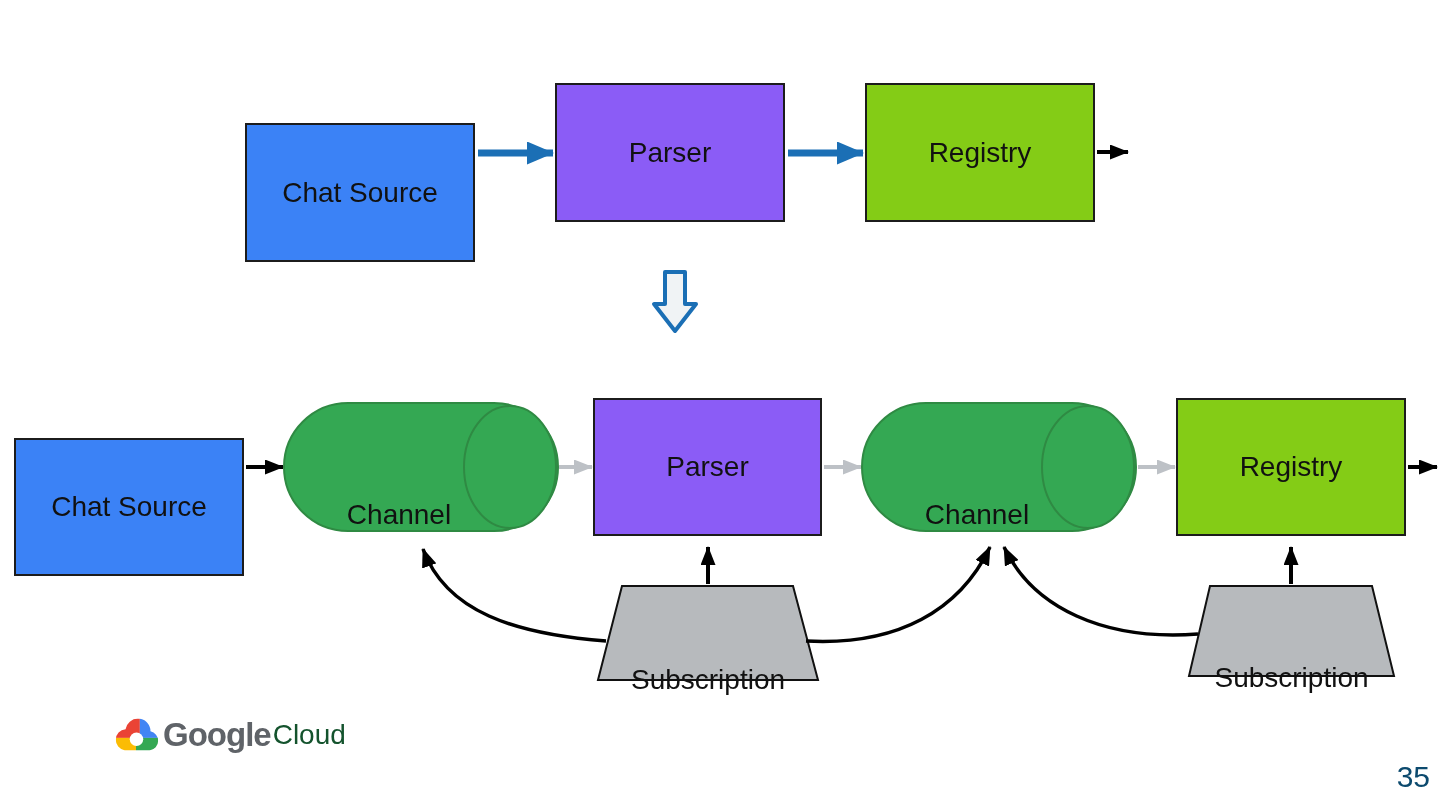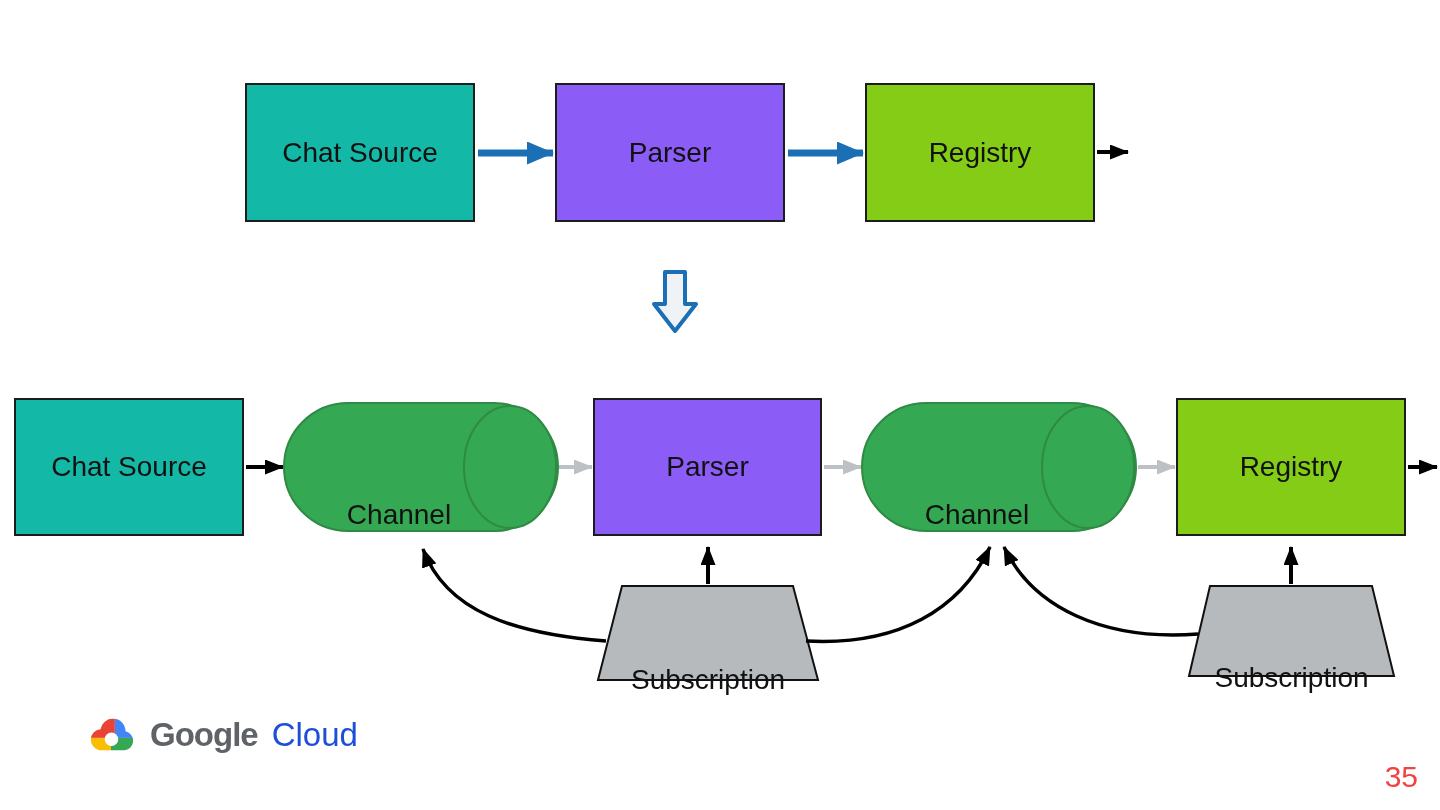--- a/index.html
+++ b/index.html
@@ -5,45 +5,45 @@
   html,body{margin:0;padding:0;background:#ffffff;}
   .slide{
     position:relative;width:1440px;height:810px;background:#ffffff;overflow:hidden;
     font-family:"Liberation Sans","DejaVu Sans",sans-serif;
   }
   .layer{position:absolute;left:0;top:0;width:1440px;height:810px;}
   .node{
     position:absolute;display:flex;align-items:center;justify-content:center;
     font-size:28px;color:#111;border:2px solid #1c1c1c;box-sizing:border-box;
   }
-  .bg-red{background:#14b8a6;}
+  .bg-red{background:#3b82f6;margin-top:40px;}
   .bg-yellow{background:#8b5cf6;}
   .bg-blue{background:#84cc16;}
   .n-tcs{left:245px;top:83px;width:230px;height:139px;}
   .n-tpa{left:555px;top:83px;width:230px;height:139px;}
   .n-tre{left:865px;top:83px;width:230px;height:139px;}
   .n-bcs{left:14px;top:398px;width:230px;height:138px;}
   .n-bpa{left:593px;top:398px;width:229px;height:138px;}
   .n-bre{left:1176px;top:398px;width:230px;height:138px;}
   .lbl{
     position:absolute;display:flex;align-items:center;justify-content:center;
     font-size:28px;color:#111;margin-top:48px;
   }
   .l-ch1{left:284px;top:403px;width:230px;height:128px;}
   .l-ch2{left:862px;top:403px;width:230px;height:128px;}
   .l-sub1{left:598px;top:588px;width:220px;height:88px;}
   .l-sub2{left:1189px;top:586px;width:205px;height:88px;}
   .footer-logo{
-    position:absolute;left:84px;top:710px;height:50px;
-    display:flex;align-items:center;gap:12px;
+    position:absolute;left:109px;top:710px;height:50px;
+    display:flex;align-items:center;
   }
   .lg-google{font-size:33px;font-weight:700;letter-spacing:-1px;color:#5f6368;}
-  .lg-cloud{font-size:33px;font-weight:400;color:#1d4ed8;margin-left:2px;text-align:center;}
+  .lg-cloud{font-size:28px;font-weight:400;color:#14532d;margin-left:2px;text-align:center;}
   .page-number{
-    position:absolute;right:22px;bottom:16px;font-size:30px;color:#ef4444;
+    position:absolute;right:10px;bottom:16px;font-size:30px;color:#0c4a6e;
   }
 </style>
 </head>
 <body>
 
 <div class="slide">
 
   <svg class="layer" viewBox="0 0 1440 810" xmlns="http://www.w3.org/2000/svg">
     <defs>
       <marker id="mblue" markerUnits="userSpaceOnUse" markerWidth="27" markerHeight="23" refX="26" refY="11.5" orient="auto">

